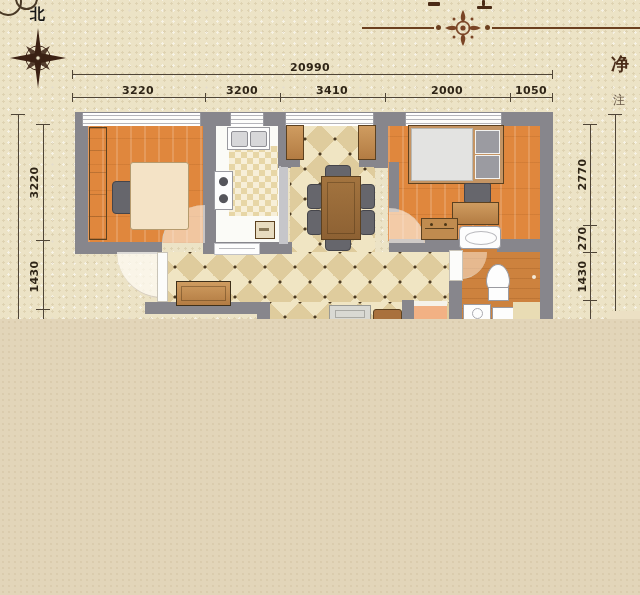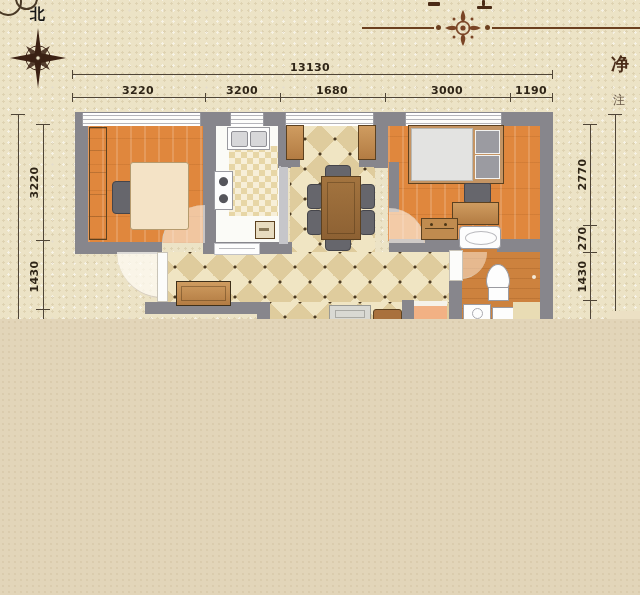--- a/index.html
+++ b/index.html
@@ -206,34 +206,34 @@
   <div class="abs" style="left:329px;top:305px;width:40px;height:14px;background:#d9d9d3;border:1px solid #9a9a94">
     <div class="abs" style="left:5px;top:4px;right:5px;bottom:2px;border:1px solid #aaaaa4"></div>
   </div>
   <div class="wood" style="left:373px;top:309px;width:27px;height:10px;border-radius:3px 3px 0 0;background:#a9713d"></div>
   <div class="abs" style="left:414px;top:301px;width:33px;height:5px;background:#f5f2ea"></div>
   <div class="abs" style="left:414px;top:306px;width:33px;height:13px;background:#f2b184"></div>
 
   <div class="dl-h" style="left:72px;top:74px;width:481px"></div>
   <div class="tick-v" style="left:72px;top:70px"></div>
   <div class="tick-v" style="left:552px;top:70px"></div>
-  <div class="dlabel" style="left:270px;top:61px;width:80px">13130</div>
+  <div class="dlabel" style="left:270px;top:61px;width:80px">20990</div>
 
   <div class="dl-h" style="left:72px;top:97px;width:481px"></div>
   <div class="tick-v" style="left:72px;top:93px"></div>
   <div class="tick-v" style="left:205px;top:93px"></div>
   <div class="tick-v" style="left:280px;top:93px"></div>
   <div class="tick-v" style="left:385px;top:93px"></div>
   <div class="tick-v" style="left:510px;top:93px"></div>
   <div class="tick-v" style="left:552px;top:93px"></div>
   <div class="dlabel" style="left:108px;top:84px;width:60px">3220</div>
   <div class="dlabel" style="left:212px;top:84px;width:60px">3200</div>
-  <div class="dlabel" style="left:302px;top:84px;width:60px">1680</div>
-  <div class="dlabel" style="left:417px;top:84px;width:60px">3000</div>
-  <div class="dlabel" style="left:501px;top:84px;width:60px">1190</div>
+  <div class="dlabel" style="left:302px;top:84px;width:60px">3410</div>
+  <div class="dlabel" style="left:417px;top:84px;width:60px">2000</div>
+  <div class="dlabel" style="left:501px;top:84px;width:60px">1050</div>
 
   <div class="dl-v" style="left:18px;top:114px;height:205px"></div>
   <div class="tick-h" style="left:11px;top:114px"></div>
   <div class="dl-v" style="left:43px;top:124px;height:195px"></div>
   <div class="tick-h" style="left:36px;top:124px"></div>
   <div class="tick-h" style="left:36px;top:240px"></div>
   <div class="tick-h" style="left:36px;top:309px"></div>
   <div class="dlabel v" style="left:11px;top:176px;width:46px">3220</div>
   <div class="dlabel v" style="left:11px;top:270px;width:46px">1430</div>
 

